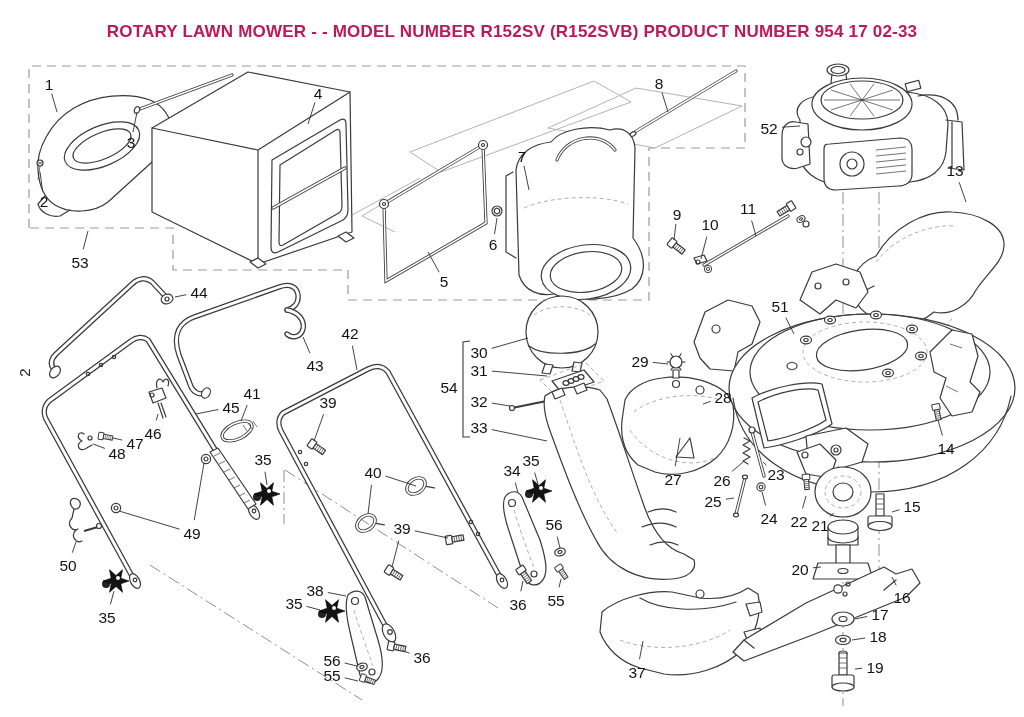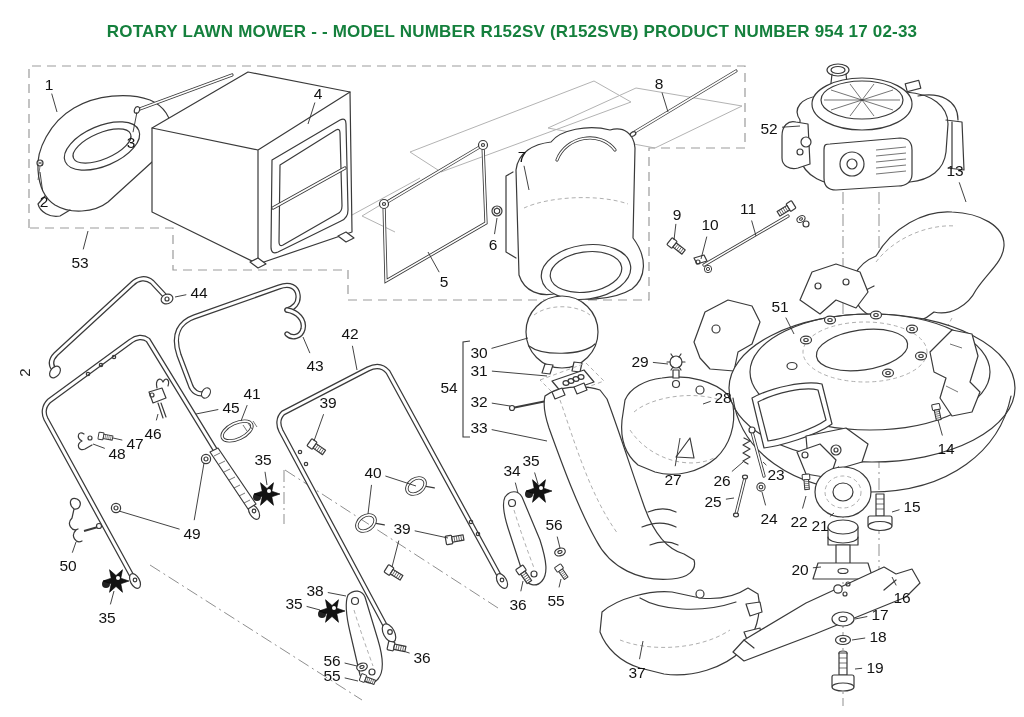--- a/index.html
+++ b/index.html
@@ -1,19 +1,19 @@
 <!DOCTYPE html>
 <html><head>
 <meta charset="utf-8">
 <style>
   html,body{margin:0;padding:0;background:#fff;}
   .stage{position:relative;width:1024px;height:717px;background:#fff;overflow:hidden;
          font-family:"Liberation Sans",sans-serif;}
   .title{position:absolute;top:22px;left:0;right:0;text-align:center;
-         font-weight:bold;font-size:17px;letter-spacing:.2px;color:#15803d;white-space:nowrap;}
+         font-weight:bold;font-size:17px;letter-spacing:.2px;color:#be185d;white-space:nowrap;}
   .pagenum{position:absolute;left:20px;top:364px;font-size:15px;color:#222;
            transform:rotate(-90deg);transform-origin:center;}
   svg.art{position:absolute;left:0;top:0;}
   .o{fill:none;stroke:#3a3a3a;stroke-width:1.2;stroke-linecap:round;stroke-linejoin:round}
   .ow{fill:#fff;stroke:#3a3a3a;stroke-width:1.2;stroke-linejoin:round}
   .thin{fill:none;stroke:#3a3a3a;stroke-width:.7}
   .t1{fill:none;stroke:#3a3a3a;stroke-width:5.4;stroke-linecap:round;stroke-linejoin:round}
   .t2{fill:none;stroke:#fff;stroke-width:2.9;stroke-linecap:round;stroke-linejoin:round}
   .r1{fill:none;stroke:#3a3a3a;stroke-width:3.2;stroke-linecap:round}
   .r2{fill:none;stroke:#fff;stroke-width:1.5;stroke-linecap:round}

